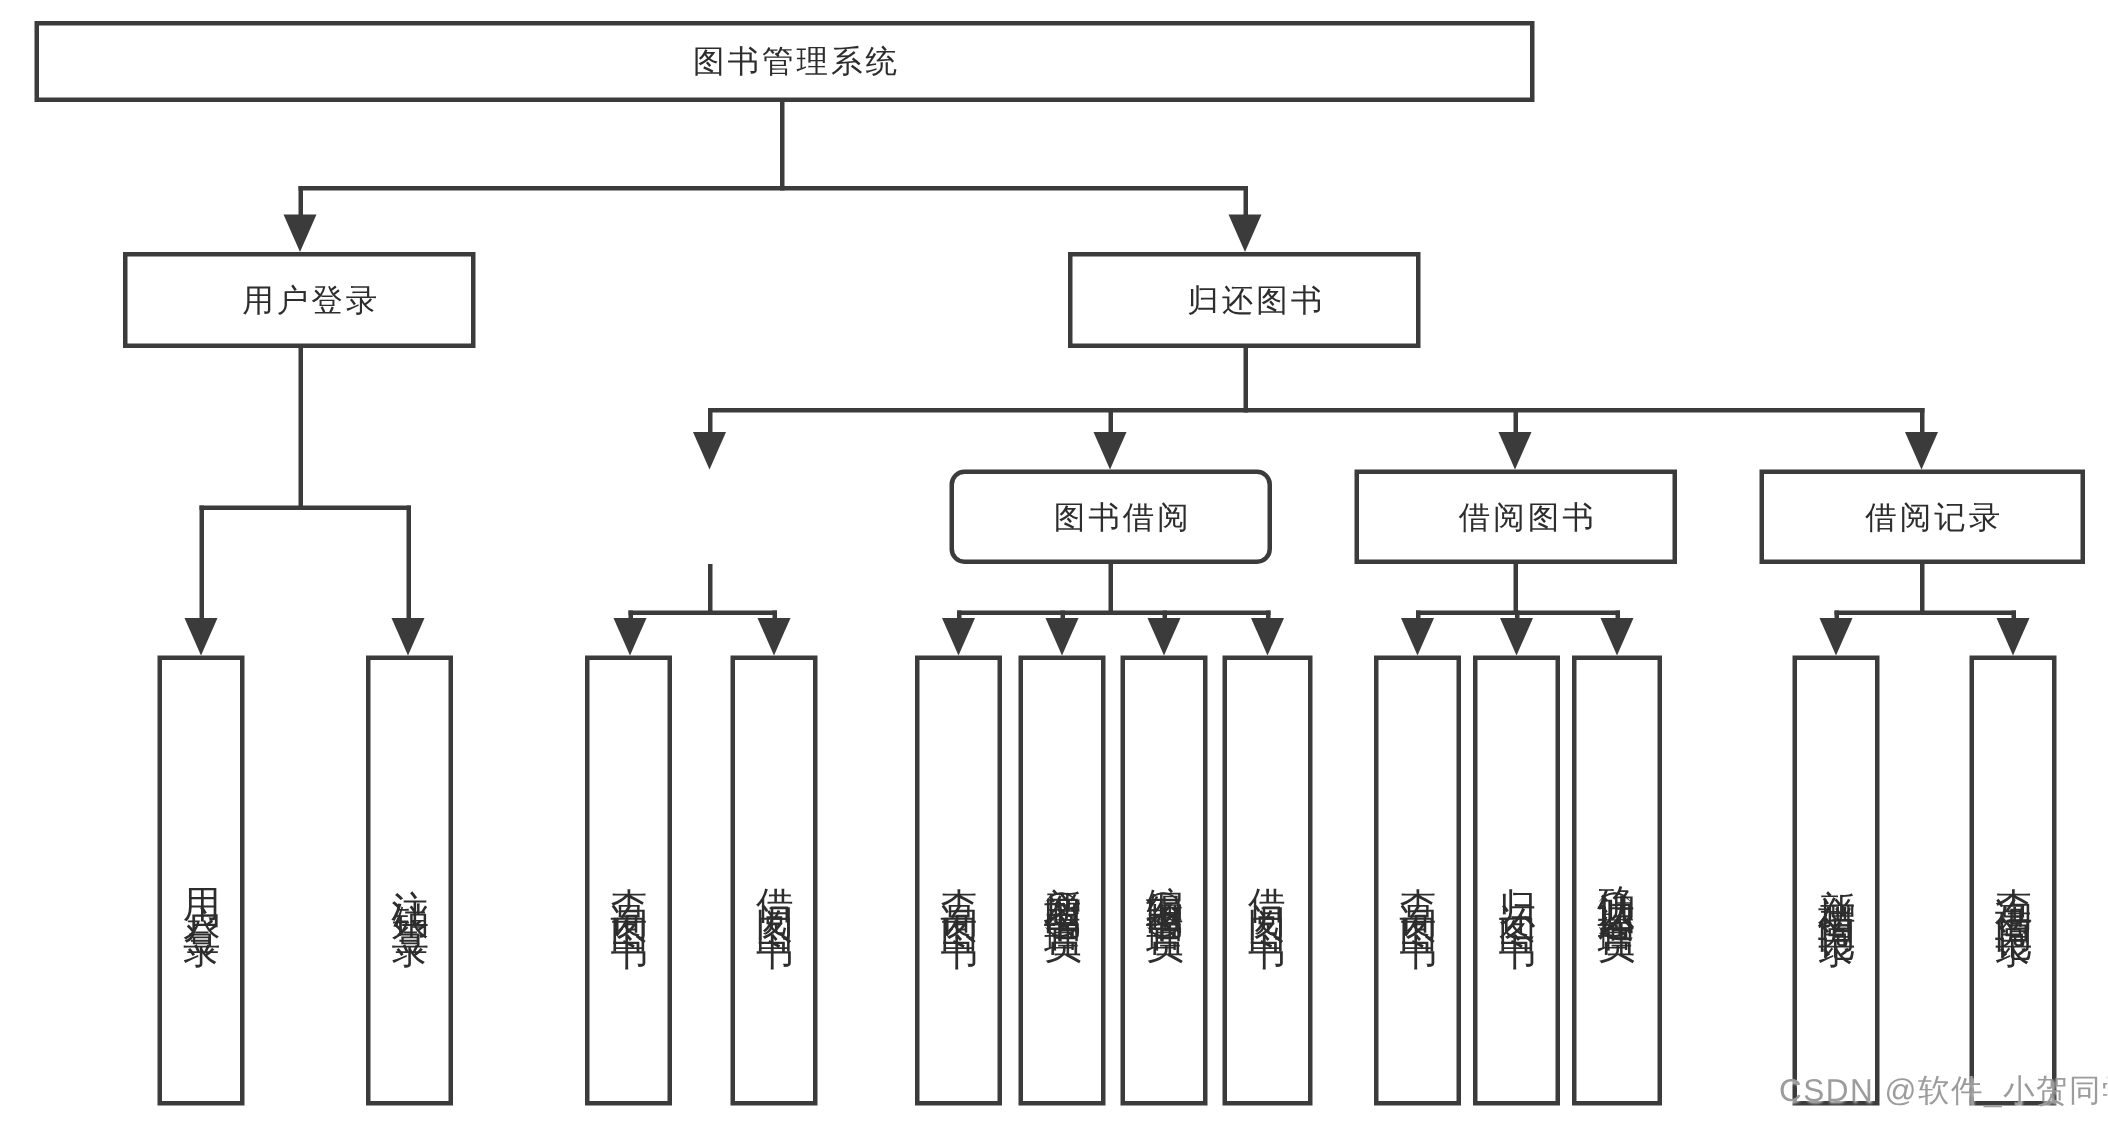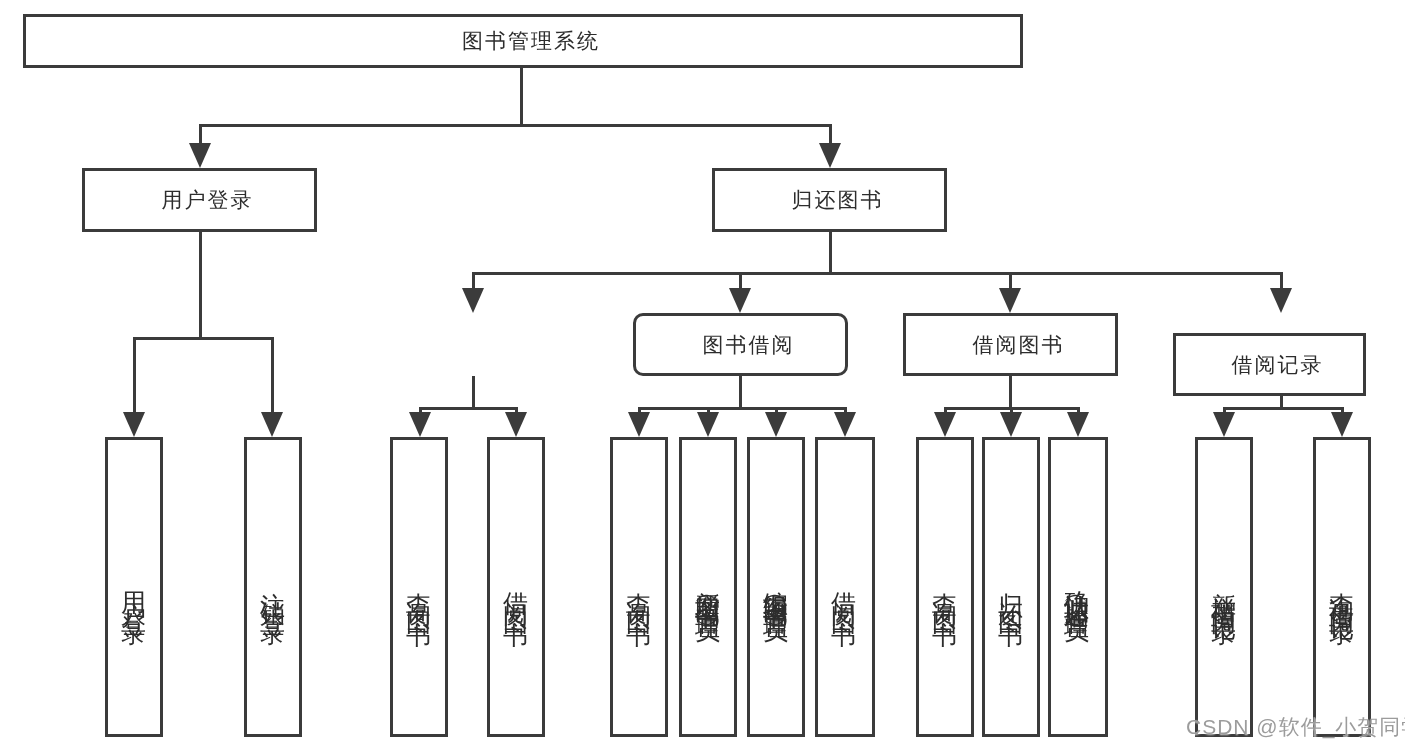--- a/index.html
+++ b/index.html
@@ -135,21 +135,21 @@
       <div class="tri" style="left: 1331px; top: 412px;"></div>
     </div>
 
   <div class="box hnode" style="left:23px; top:14px; width:1000px; height:54px;">图书管理系统</div>
 
   <div class="box hnode" style="left:82px; top:168px; width:235px; height:64px;">用户登录</div>
   <div class="box hnode" style="left:712px; top:168px; width:235px; height:64px;">归还图书</div>
 
   <div class="box hnode" style="left:633px; top:313px; width:215px; height:63px;border-radius:10px;">图书借阅</div>
   <div class="box hnode" style="left:903px; top:313px; width:215px; height:63px;">借阅图书</div>
-  <div class="box hnode" style="left:1173px; top:313px; width:193px; height:63px;margin-top:20px;">借阅记录</div>
+  <div class="box hnode" style="left:1173px; top:313px; width:217px; height:63px;">借阅记录</div>
 
   <div class="box leaf ls-wide" style="left:105px;">用户登录</div>
   <div class="box leaf ls-wide" style="left:244px;">注销登录</div>
 
   <div class="box leaf ls-wide" style="left:390px;">查询图书</div>
   <div class="box leaf ls-wide" style="left:487px;">借阅图书</div>
 
   <div class="box leaf ls-wide" style="left:610px;">查询图书</div>
   <div class="box leaf ls-tight" style="left:679px;">新增图书（管理员）</div>
   <div class="box leaf ls-tight" style="left:747px;">编辑图书（管理员）</div>

